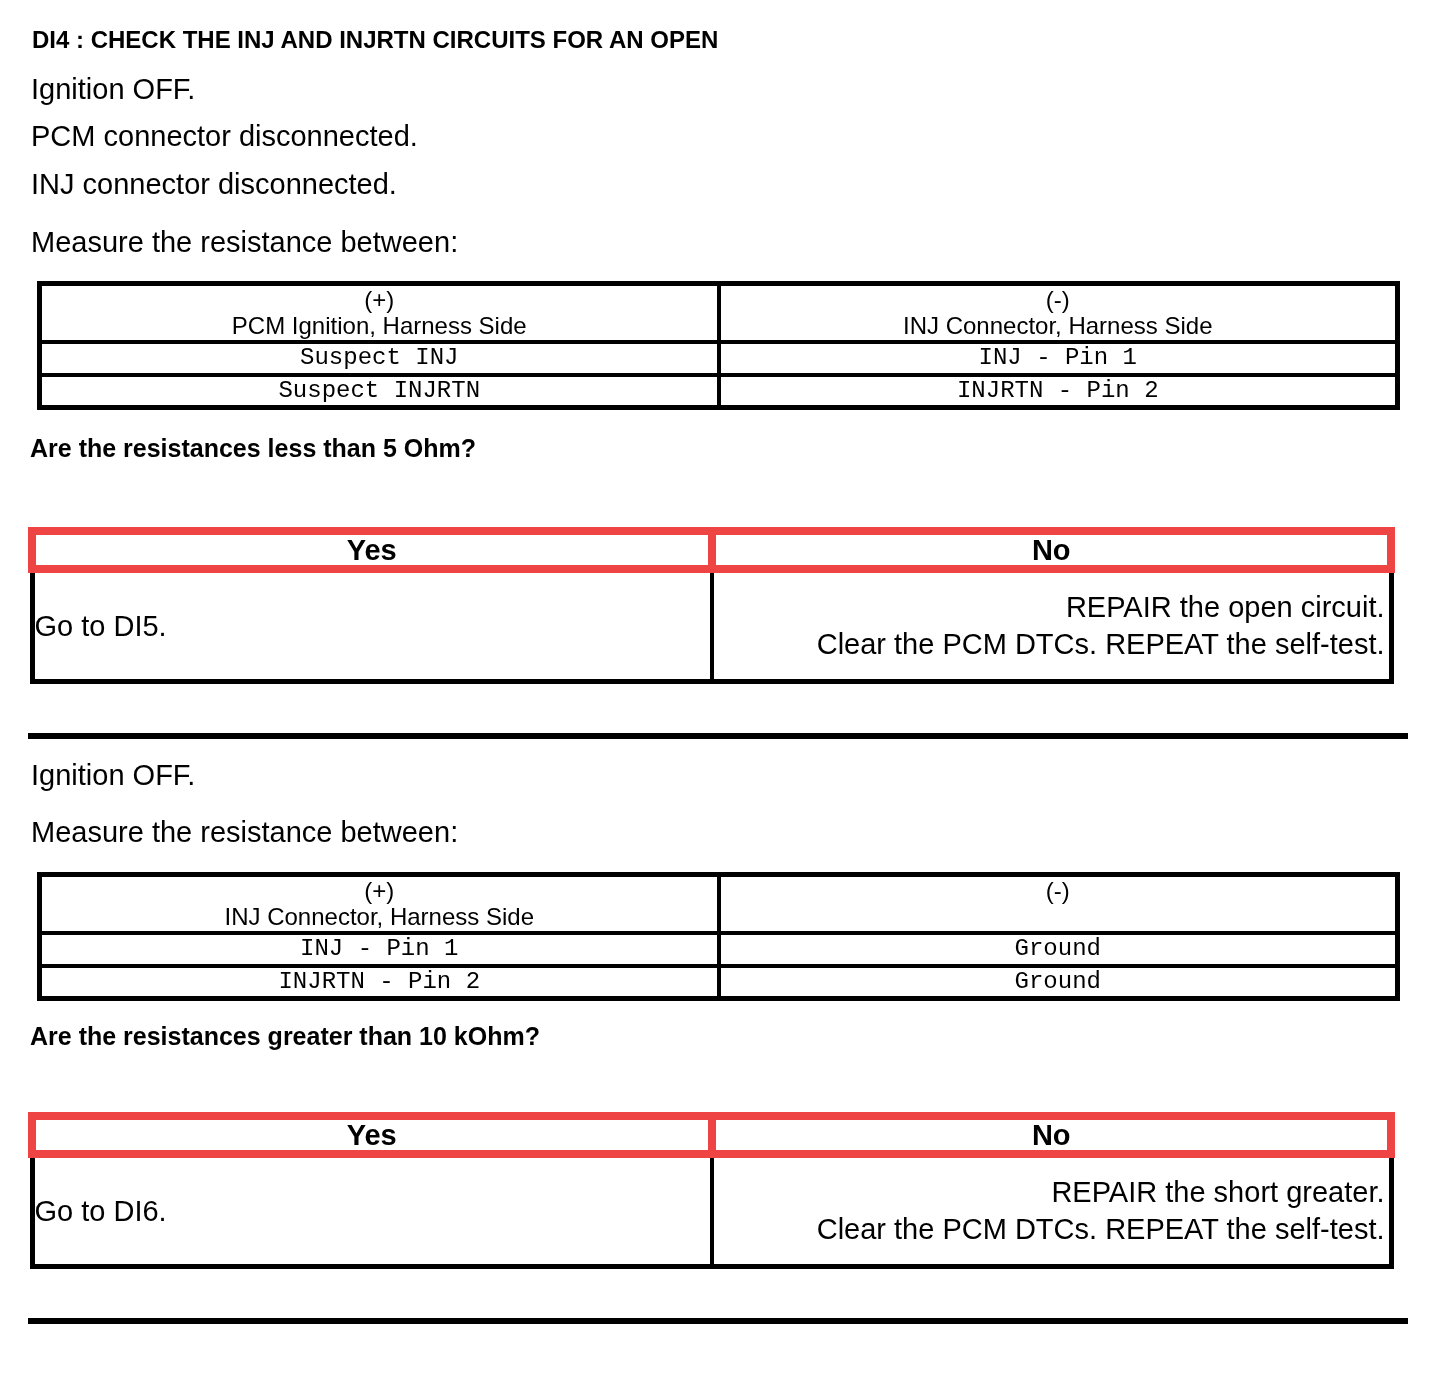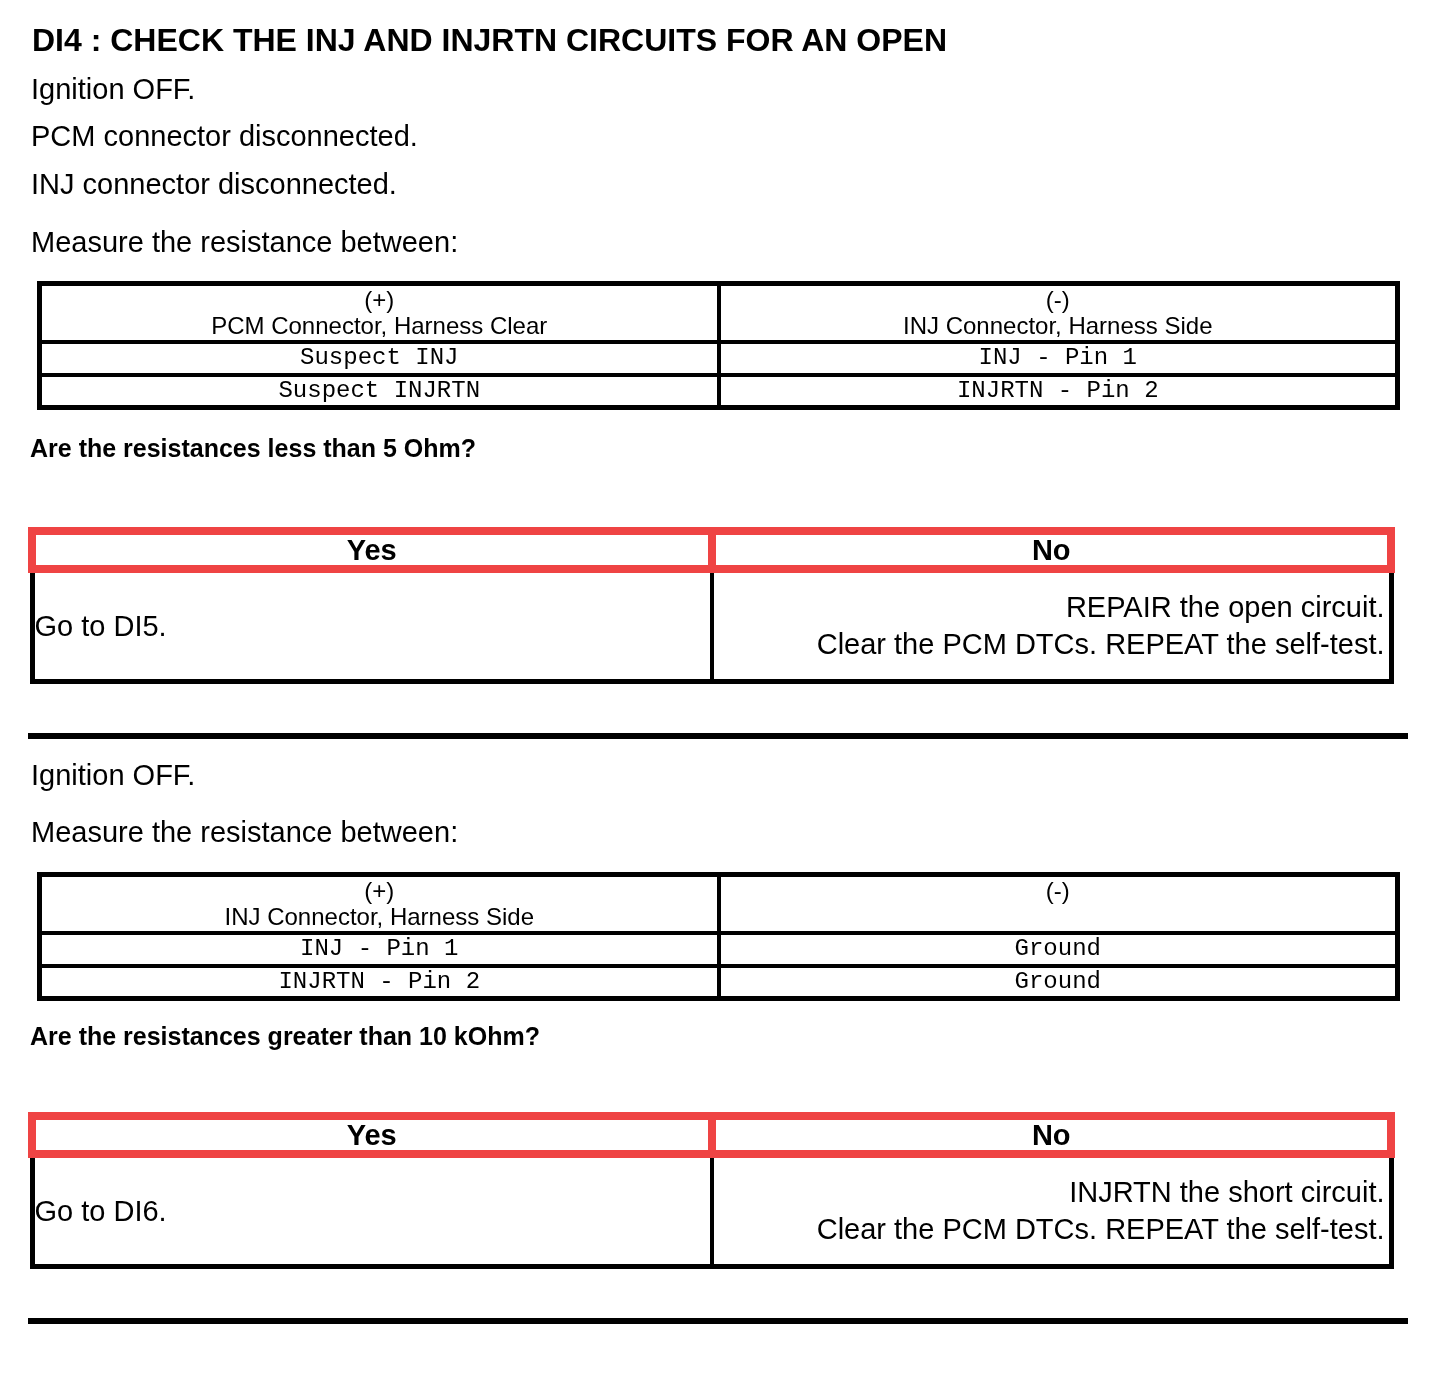--- a/index.html
+++ b/index.html
@@ -7,21 +7,21 @@
   body {
     width: 1456px;
     height: 1376px;
     color: #000000;
     font-family: "Liberation Sans", sans-serif;
     overflow: hidden;
     position: relative;
   }
 
   .heading {
-    font-size: 32px;
+    font-size: 24px;
     font-weight: bold;
     line-height: 28px;
     margin-left: 32px;
     letter-spacing: 0px;
   }
   .para {
     font-size: 29px;
     line-height: 30px;
     margin-left: 31px;
   }
@@ -92,21 +92,21 @@
   <p class="para" style="margin-top:17px">PCM connector disconnected.</p>
   <p class="para" style="margin-top:18px">INJ connector disconnected.</p>
 
   <p class="para" style="margin-top:28px">Measure the resistance between:</p>
 
   <table class="mtable" style="margin-top:24px">
     <tbody>
       <tr>
         <td class="mhead">
           <div>(+)</div>
-          <div>PCM Connector, Harness Clear</div>
+          <div>PCM Ignition, Harness Side</div>
         </td>
         <td class="mhead">
           <div>(-)</div>
           <div>INJ Connector, Harness Side</div>
         </td>
       </tr>
       <tr>
         <td class="mrow">Suspect INJ</td>
         <td class="mrow">INJ - Pin 1</td>
       </tr>
@@ -171,21 +171,21 @@
 
   <table class="dtable" style="margin-top:60px">
     <tbody>
       <tr>
         <th>Yes</th>
         <th>No</th>
       </tr>
       <tr>
         <td class="yes-cell">Go to DI6.</td>
         <td class="no-cell">
-          <div>INJRTN the short circuit.</div>
+          <div>REPAIR the short greater.</div>
           <div>Clear the PCM DTCs. REPEAT the self-test.</div>
         </td>
       </tr>
     </tbody>
   </table>
 
   <div class="divider" style="margin-top:49px"></div>
 </section>
 
 </body></html>

